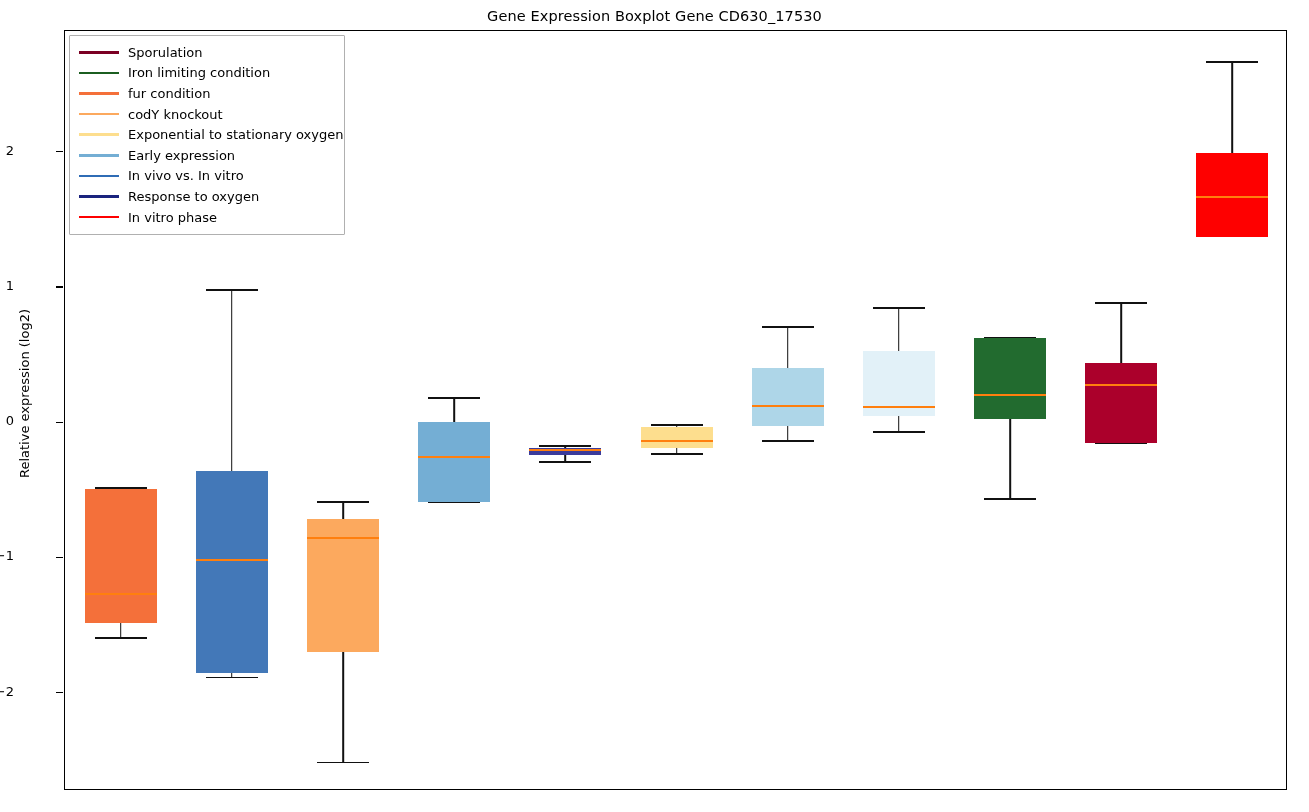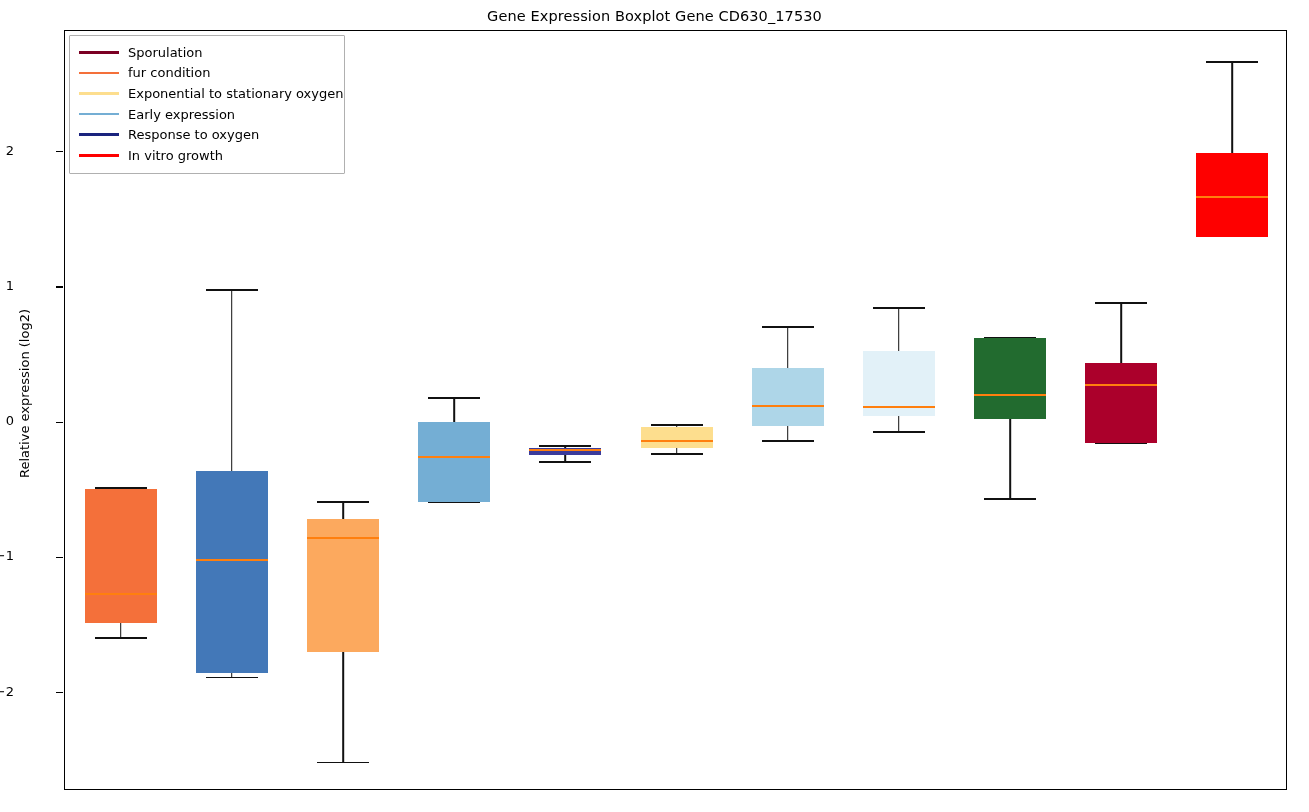--- a/index.html
+++ b/index.html
@@ -230,34 +230,46 @@
         </div>
       </div>
   </div>
 
   <div id="legend">
       <div class="legend-row">
         <span class="legend-swatch" style="background: rgb(123, 0, 35);"></span>
         <span class="legend-text">Sporulation</span>
       </div>
       <div class="legend-row">
+        <span class="legend-swatch" style="background: rgb(27, 94, 32);"></span>
+        <span class="legend-text">Iron limiting condition</span>
+      </div>
+      <div class="legend-row">
         <span class="legend-swatch" style="background: rgb(244, 112, 58);"></span>
         <span class="legend-text">fur condition</span>
       </div>
       <div class="legend-row">
+        <span class="legend-swatch" style="background: rgb(252, 169, 94);"></span>
+        <span class="legend-text">codY knockout</span>
+      </div>
+      <div class="legend-row">
         <span class="legend-swatch" style="background: rgb(253, 222, 142);"></span>
         <span class="legend-text">Exponential to stationary oxygen</span>
       </div>
       <div class="legend-row">
         <span class="legend-swatch" style="background: rgb(116, 174, 212);"></span>
         <span class="legend-text">Early expression</span>
       </div>
       <div class="legend-row">
+        <span class="legend-swatch" style="background: rgb(47, 108, 181);"></span>
+        <span class="legend-text">In vivo vs. In vitro</span>
+      </div>
+      <div class="legend-row">
         <span class="legend-swatch" style="background: rgb(26, 35, 126);"></span>
         <span class="legend-text">Response to oxygen</span>
       </div>
       <div class="legend-row">
         <span class="legend-swatch" style="background: rgb(254, 0, 0);"></span>
-        <span class="legend-text">In vitro growth</span>
+        <span class="legend-text">In vitro phase</span>
       </div>
     </div>
 
 </div>
 
 </body></html>

